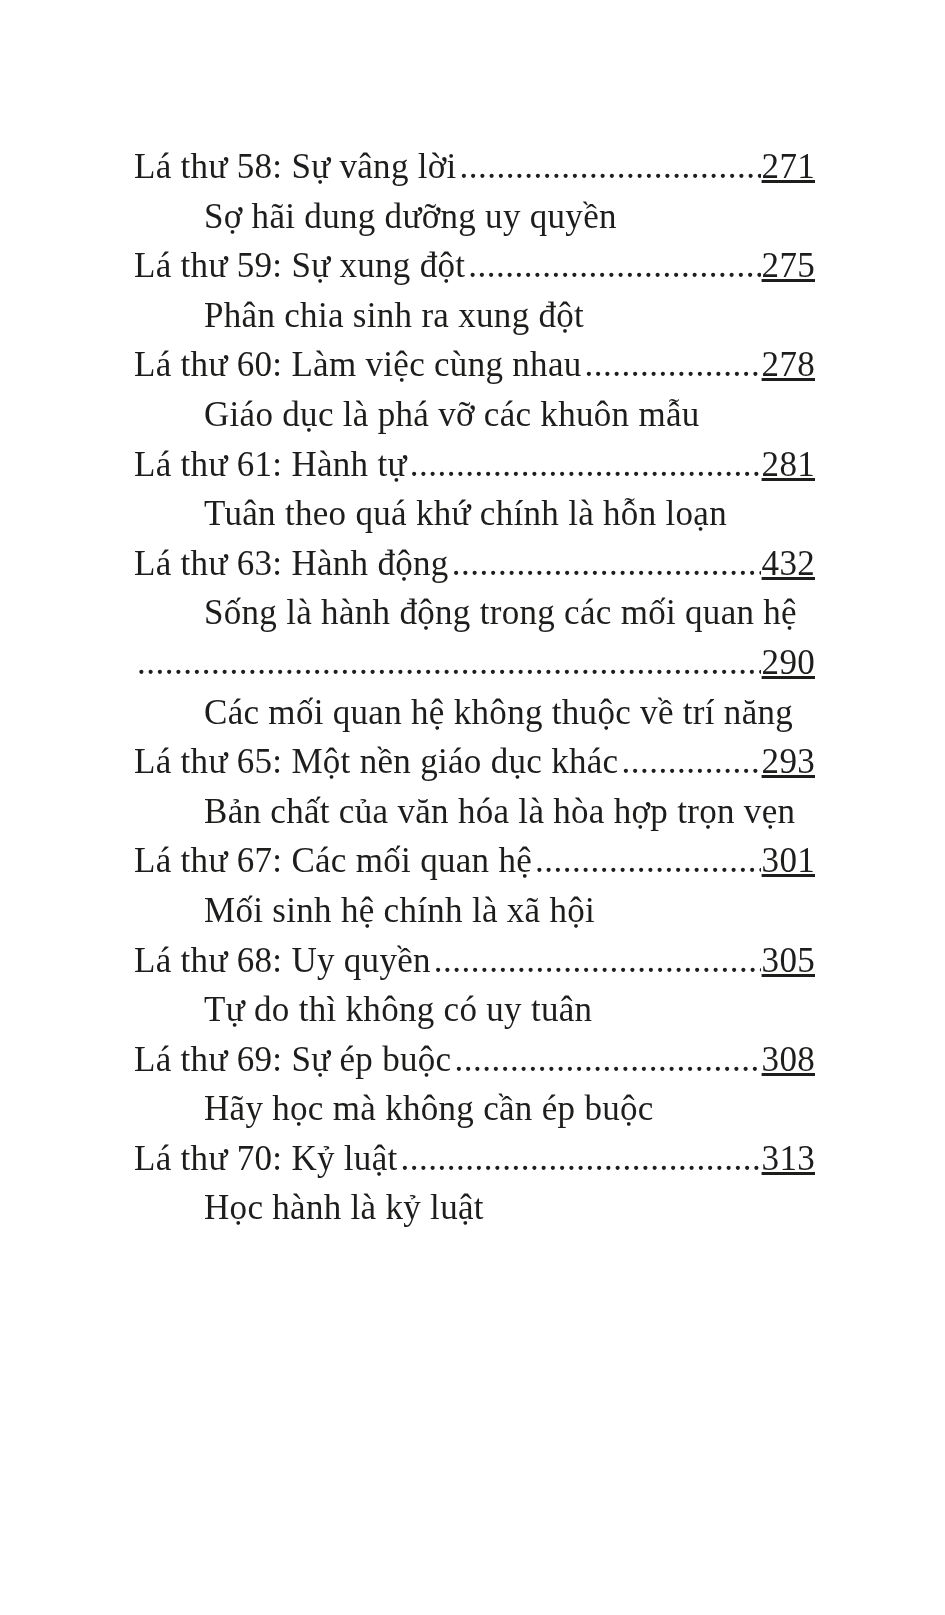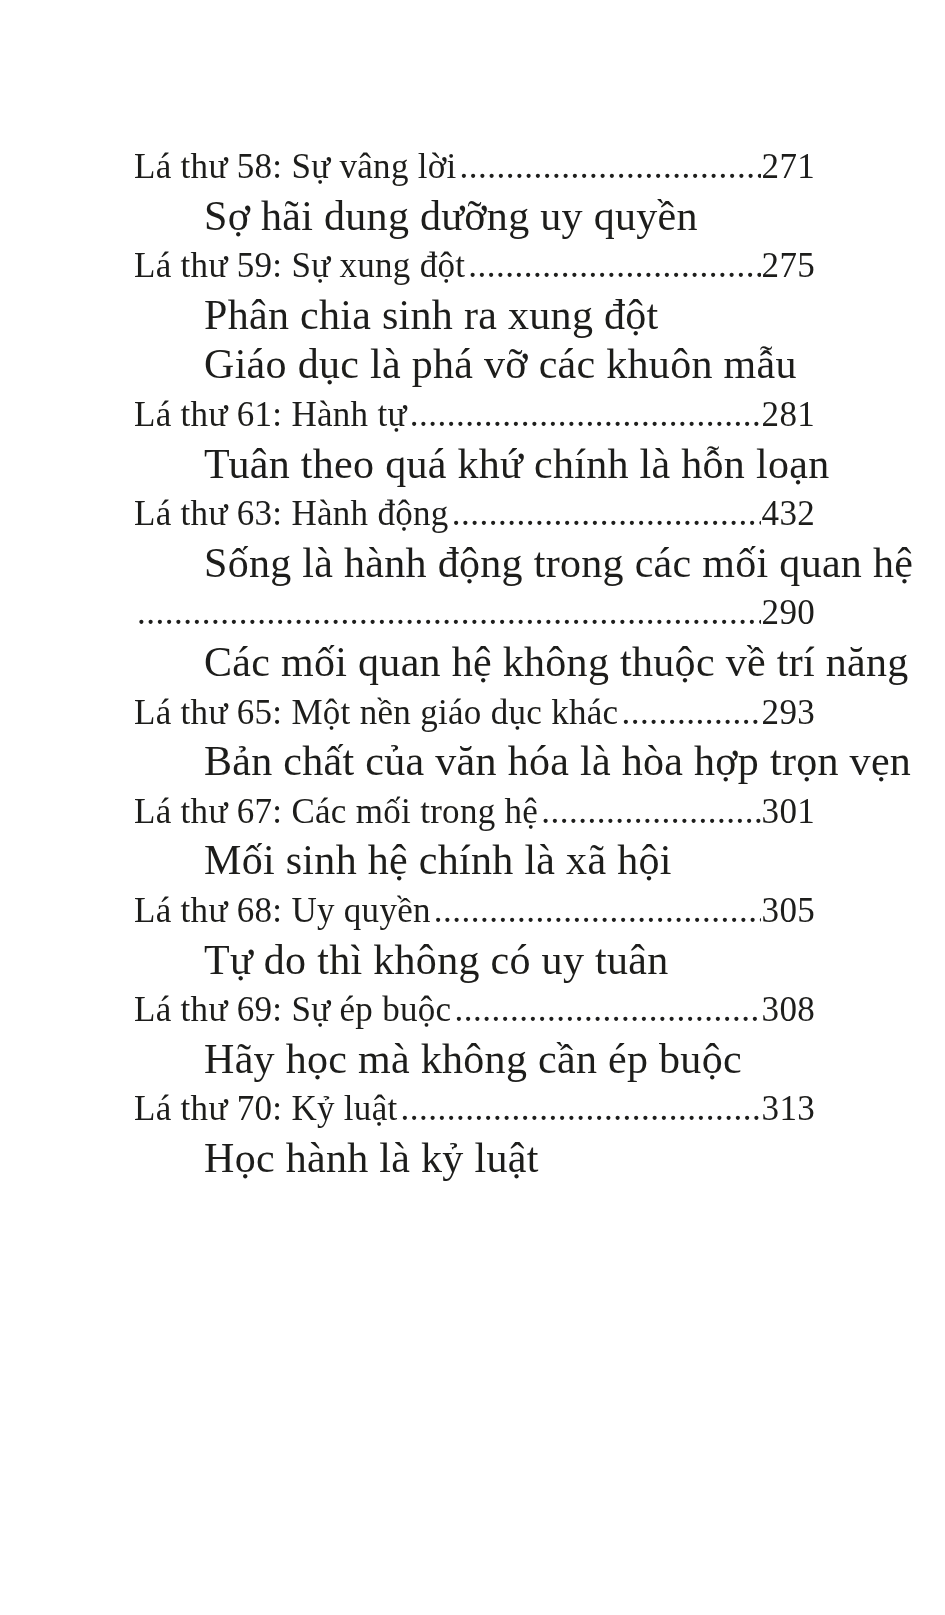--- a/index.html
+++ b/index.html
@@ -37,24 +37,25 @@
     overflow: hidden;
     white-space: nowrap;
     margin: 0 1px 0 3px;
     letter-spacing: 0.5px;
   }
   .leader::after {
     content: "....................................................................................................................................";
   }
   .pagenum {
     flex: 0 0 auto;
+    text-decoration: underline;
   }
   .subtitle-row {
     line-height: 49.6px;
-    font-size: 42px;
+    font-size: 35px;
     letter-spacing: 0.3px;
     padding-left: 70px;
     white-space: nowrap;
   }
 </style>
 </head>
 <body style="background: rgb(255, 255, 255); color: rgb(29, 29, 27);">
 
 <main>
   <section class="toc" id="toc-list">
@@ -70,20 +71,25 @@
   <div class="entry">
     <div class="title-row">
       <span class="title">Lá thư 59: Sự xung đột</span>
       <span class="leader"></span>
       <span class="pagenum">275</span>
     </div>
     <div class="subtitle-row">Phân chia sinh ra xung đột</div>
   </div>
 
   <div class="entry">
+    <div class="title-row">
+      <span class="title">Lá thư 60: Làm việc cùng nhau</span>
+      <span class="leader"></span>
+      <span class="pagenum">278</span>
+    </div>
     <div class="subtitle-row">Giáo dục là phá vỡ các khuôn mẫu</div>
   </div>
 
   <div class="entry">
     <div class="title-row">
       <span class="title">Lá thư 61: Hành tự</span>
       <span class="leader"></span>
       <span class="pagenum">281</span>
     </div>
     <div class="subtitle-row">Tuân theo quá khứ chính là hỗn loạn</div>
@@ -112,21 +118,21 @@
       <span class="title">Lá thư 65: Một nền giáo dục khác</span>
       <span class="leader"></span>
       <span class="pagenum">293</span>
     </div>
     <div class="subtitle-row">Bản chất của văn hóa là hòa hợp trọn vẹn</div>
   </div>
 
 
   <div class="entry">
     <div class="title-row">
-      <span class="title">Lá thư 67: Các mối trong hệ</span>
+      <span class="title">Lá thư 67: Các mối quan hệ</span>
       <span class="leader"></span>
       <span class="pagenum">301</span>
     </div>
     <div class="subtitle-row">Mối sinh hệ chính là xã hội</div>
   </div>
 
   <div class="entry">
     <div class="title-row">
       <span class="title">Lá thư 68: Uy quyền</span>
       <span class="leader"></span>

